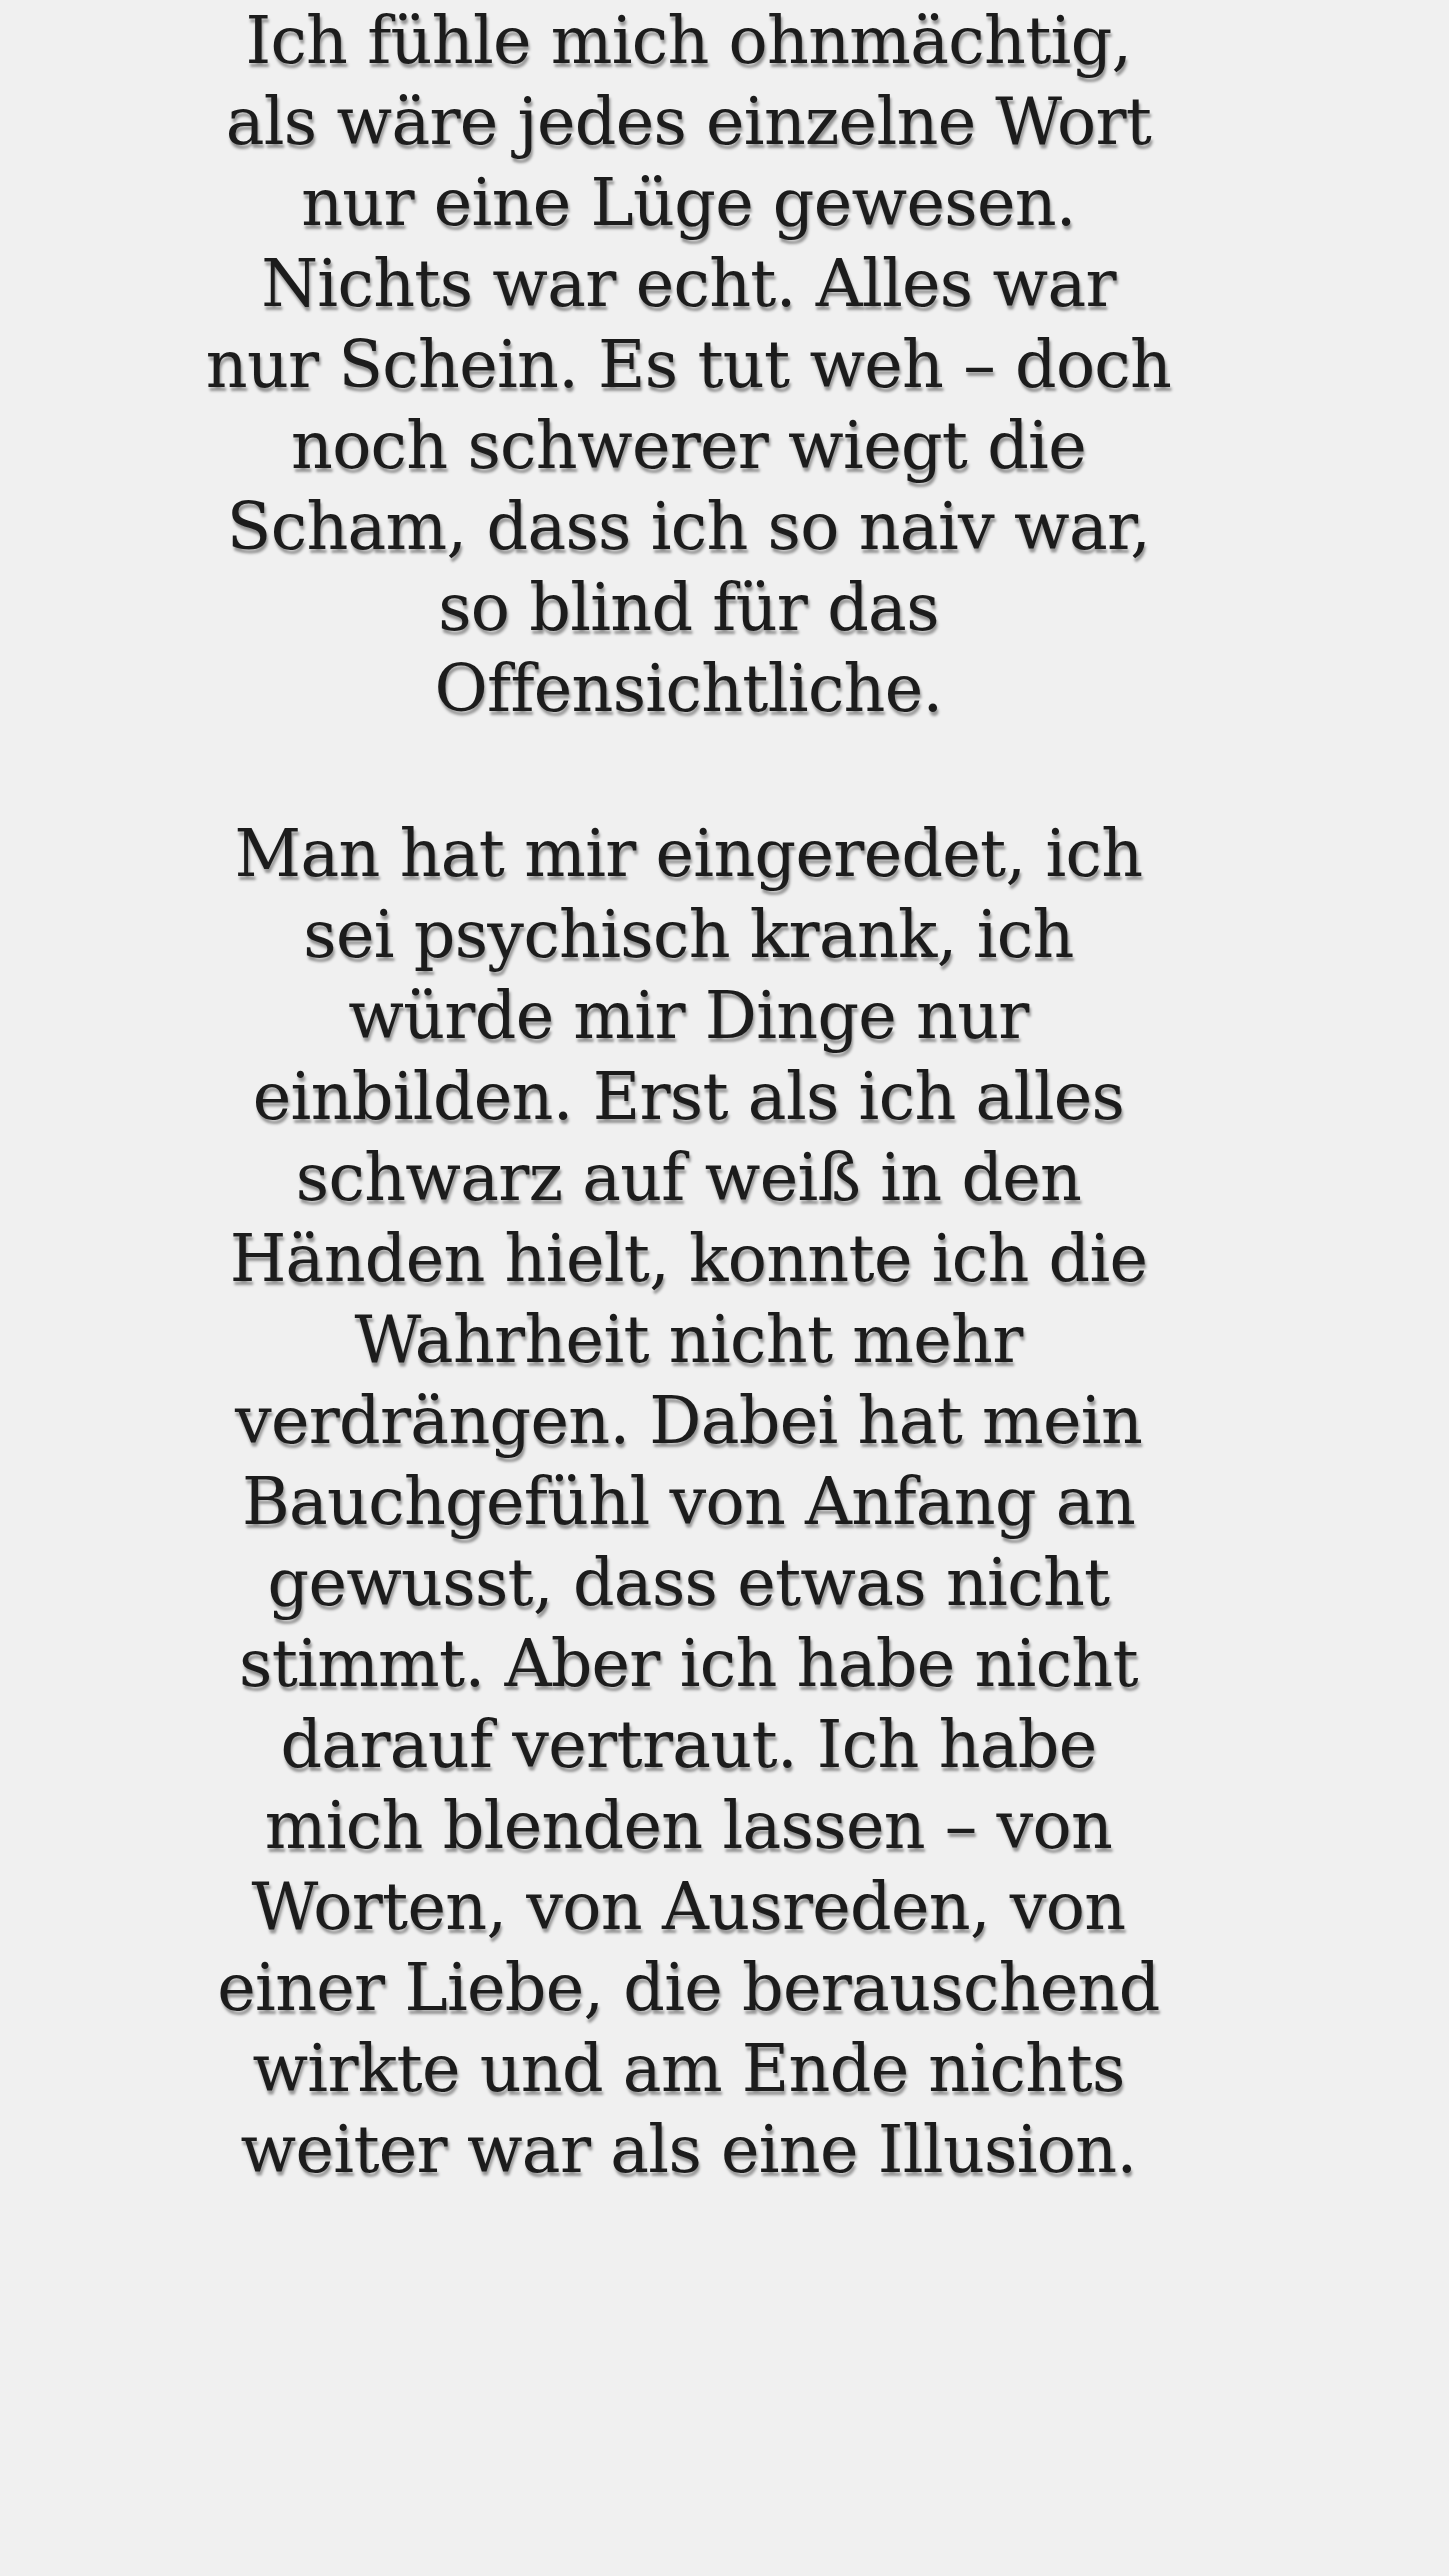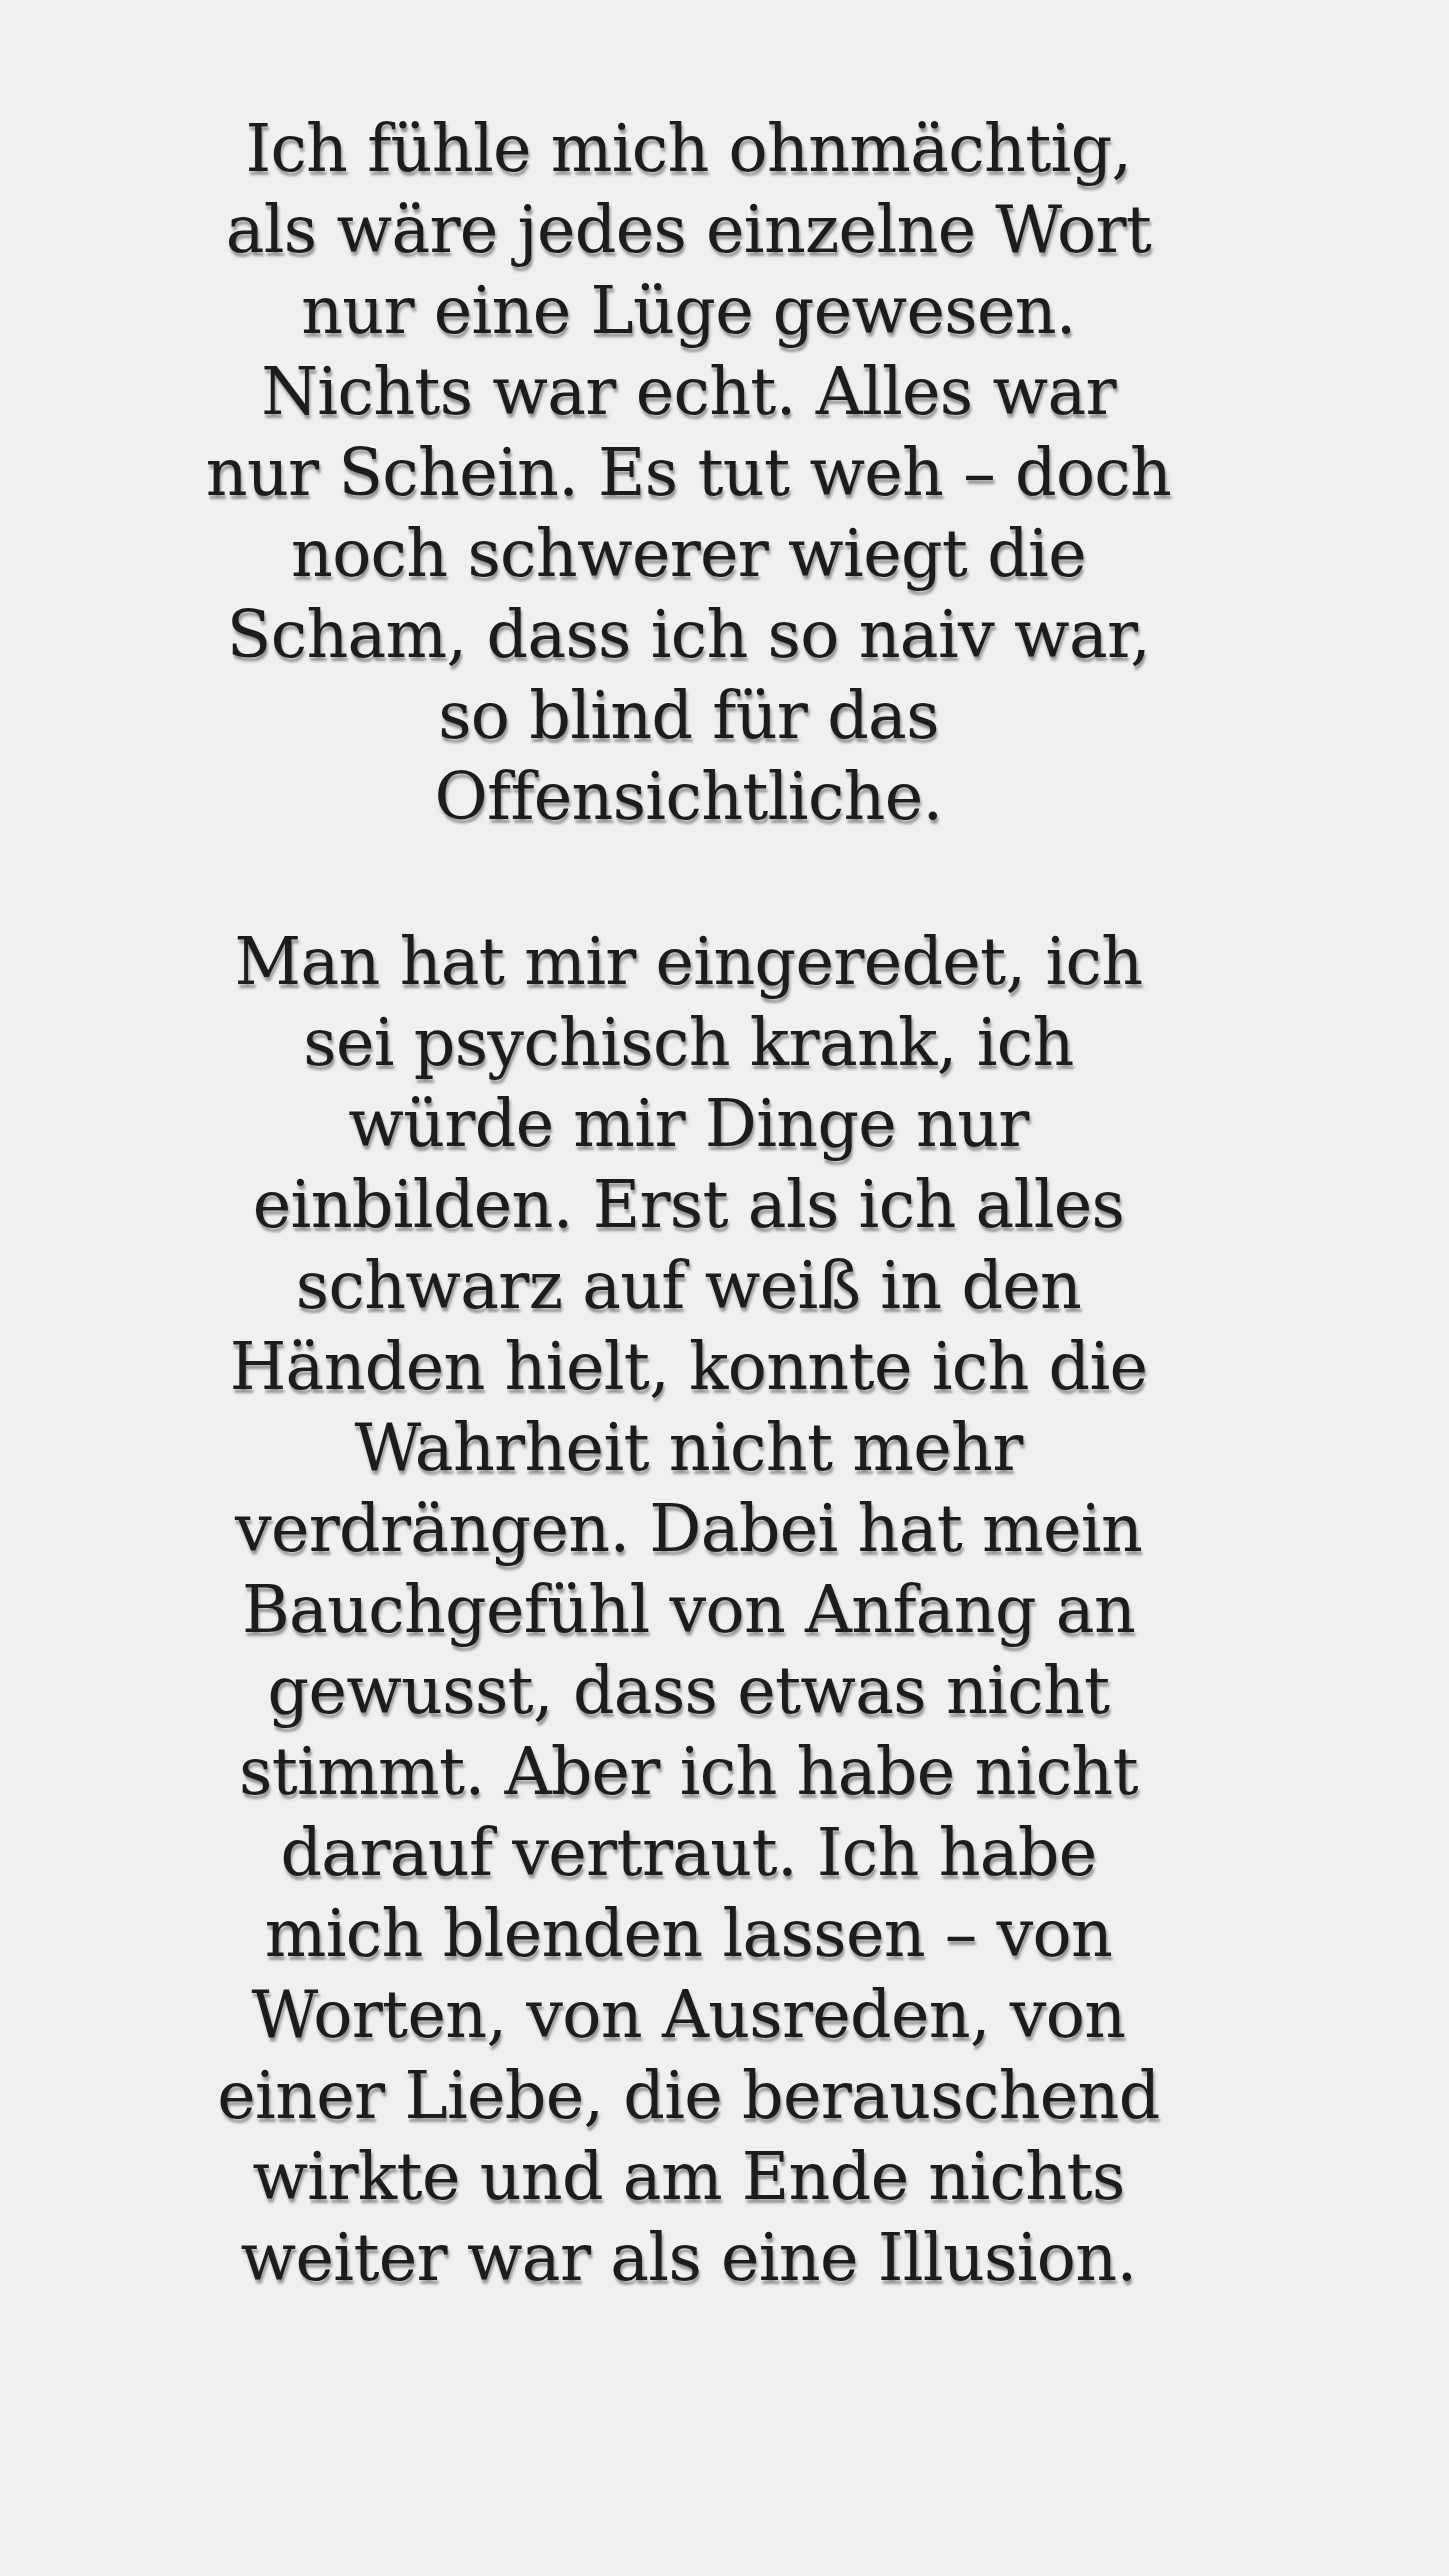--- a/index.html
+++ b/index.html
@@ -13,21 +13,20 @@
     font-family: "DejaVu Serif", "Liberation Serif", serif;
     overflow: hidden;
   }
   .story-canvas {
     width: 1377px;
     height: 2576px;
     display: flex;
     justify-content: center;
     align-items: flex-start;
     box-sizing: border-box;
-    padding-top: 108px;
   }
   .quote-block {
     width: 1104px;
     text-align: center;
     color: var(--fg, #1c1c1c);
     font-size: 65px;
     line-height: 81px;
     font-weight: 400;
   }
   .quote-paragraph {

